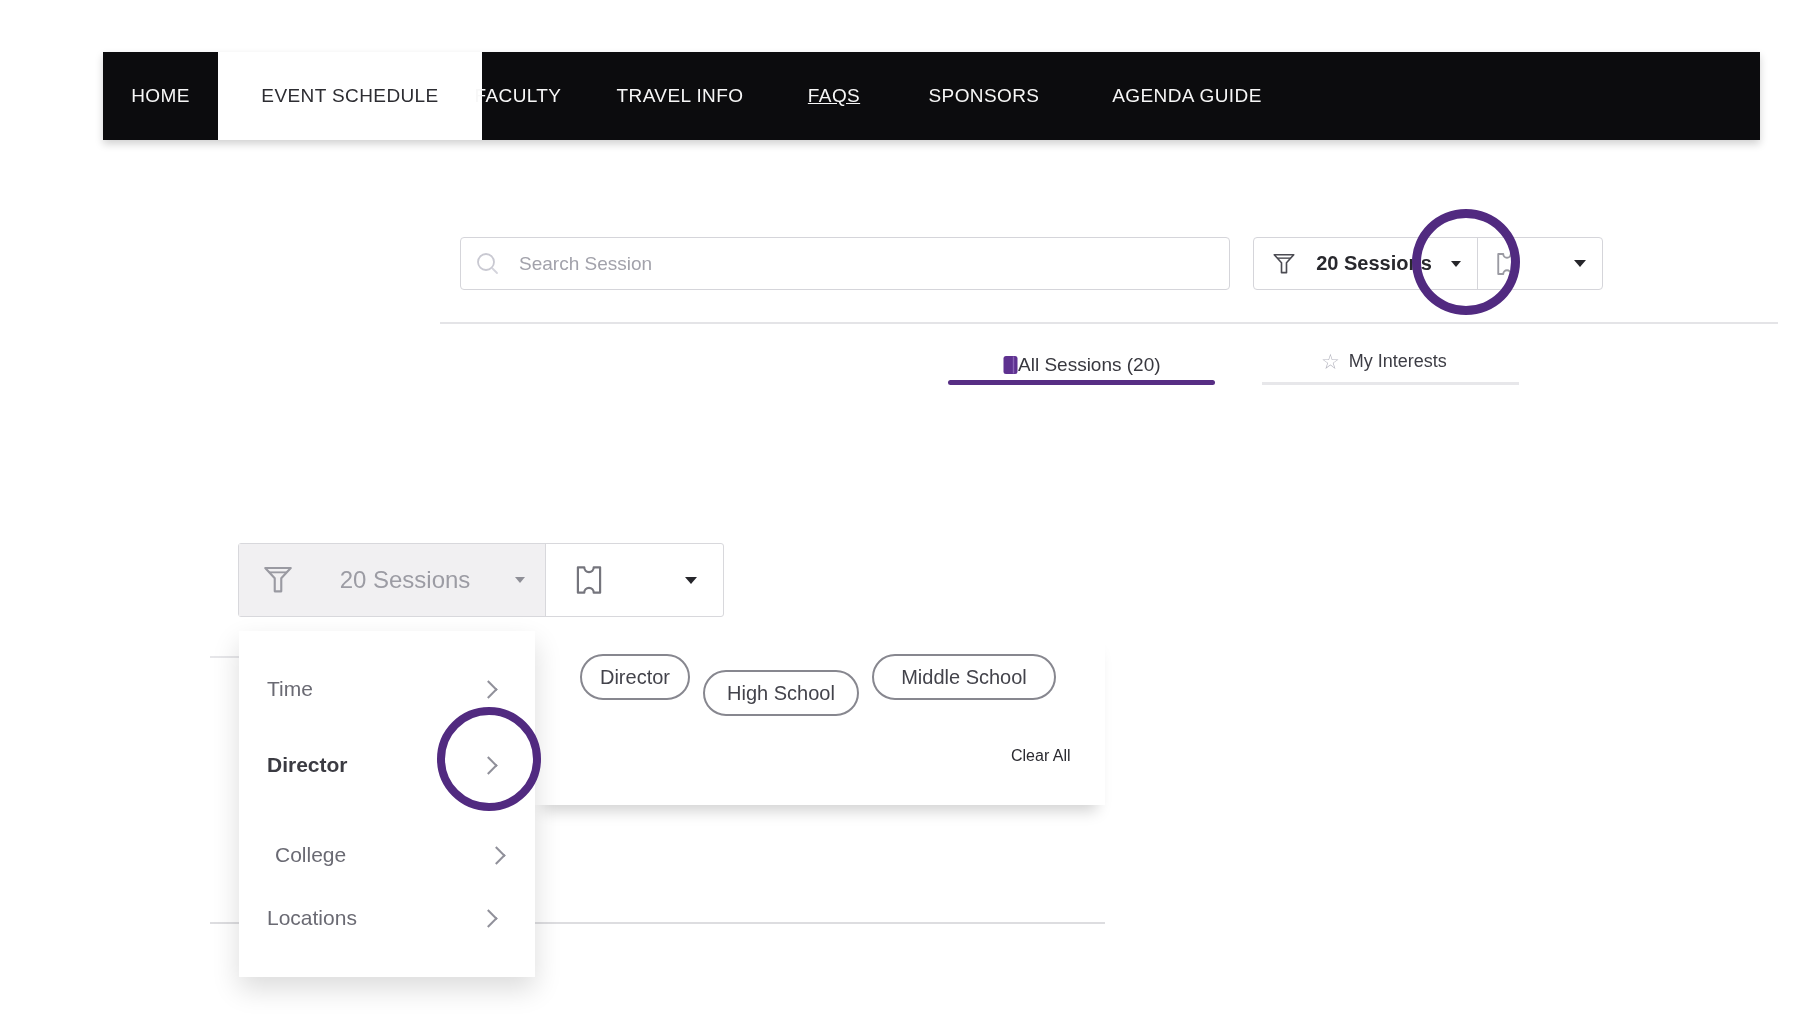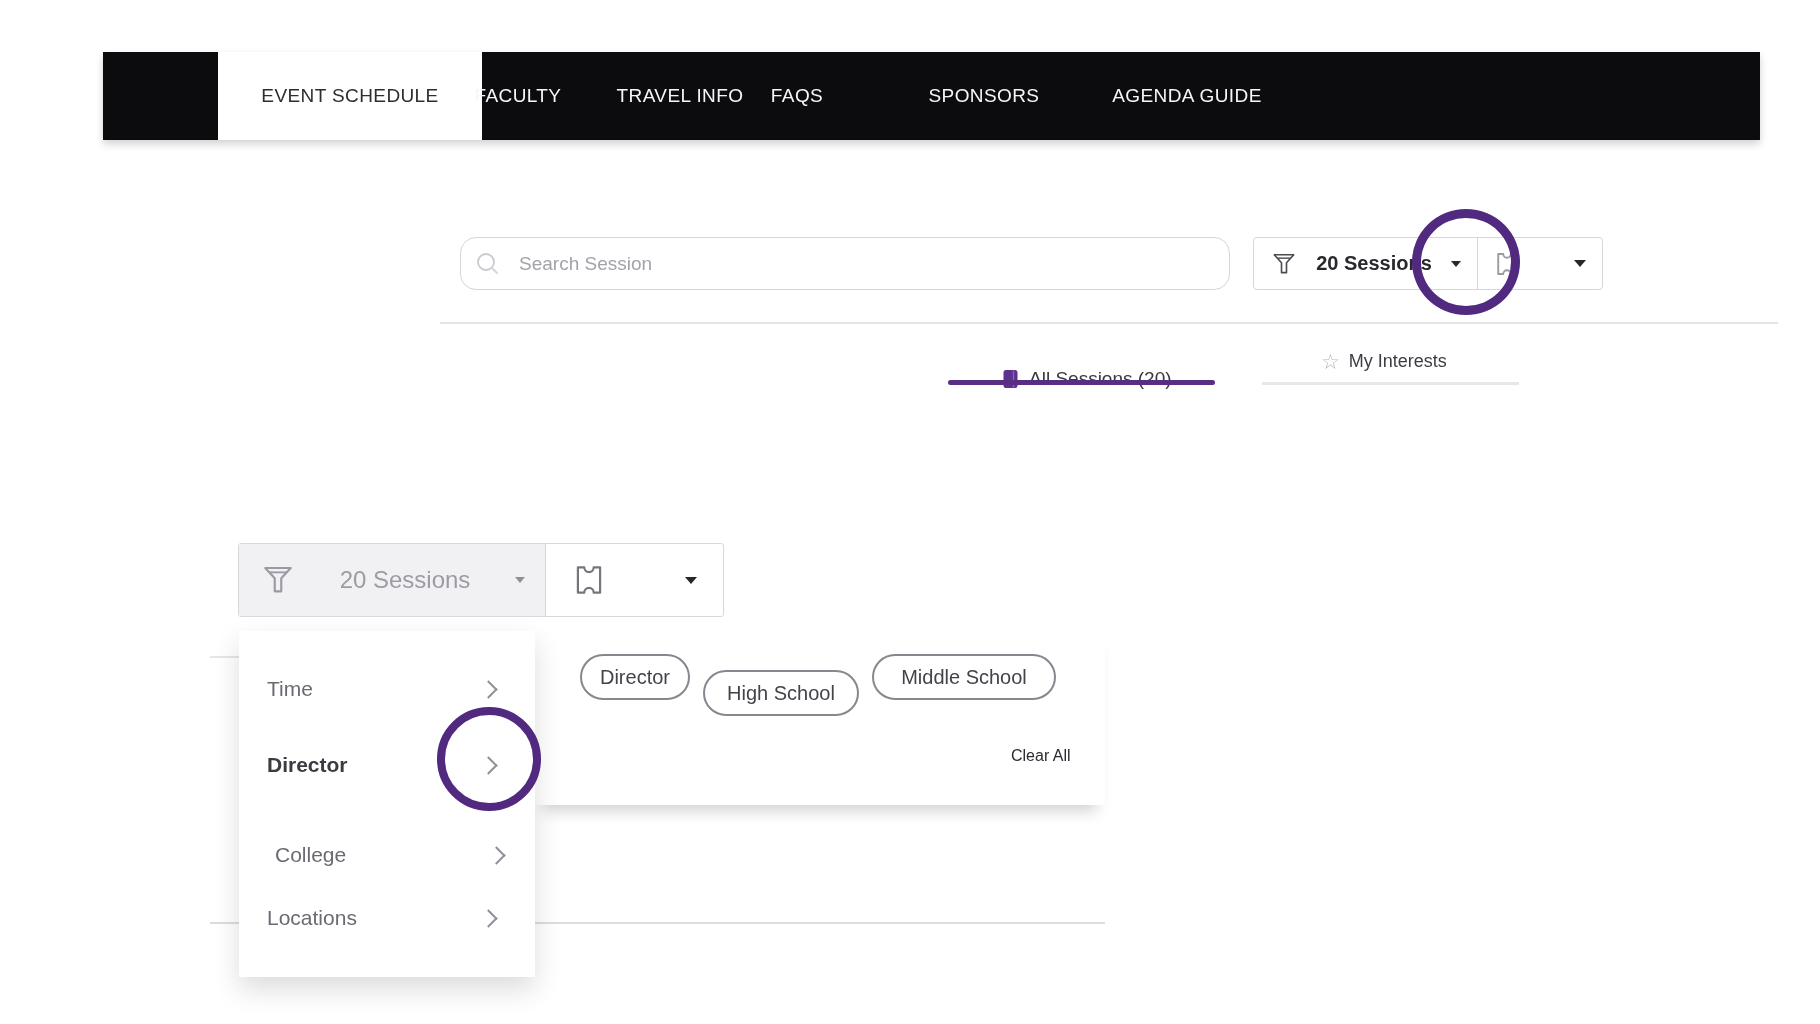--- a/index.html
+++ b/index.html
@@ -10,27 +10,27 @@
   
   .navbar { position:absolute; left:103px; top:52px; width:1657px; height:88px;
             background:#0c0c0e; box-shadow:0 4px 8px rgba(0,0,0,.18); }
   .nav-item { position:absolute; top:0; height:88px; display:flex; align-items:center;
               color:#f7f7f7; font-size:19px; letter-spacing:.4px; cursor:pointer; white-space:nowrap; }
   .nav-home { left:0; width:115px; justify-content:center; }
   .nav-es   { left:115px; width:264px; justify-content:center; background:#ffffff; color:#2d2d32; }
   .nav-center { transform:translateX(-50%); }
   .nav-faculty  { left:415px; }
   .nav-travel   { left:577px; }
-  .nav-faqs     { left:694px; }
+  .nav-faqs     { left:731px;text-decoration:underline; }
   .nav-sponsors { left:881px; }
   .nav-agenda   { left:1084px; }
 
   
   .search-box { position:absolute; left:460px; top:237px; width:770px; height:53px;
-                border:1.5px solid #d5d5da; border-radius:16px; background:#fff; display:flex; align-items:center; }
+                border:1.5px solid #d5d5da; border-radius:4px; background:#fff; display:flex; align-items:center; }
   .search-box svg { margin-left:14px; flex:none; }
   .search-box input { border:none; outline:none; width:640px; margin-left:18px; font-size:19px;
                       color:#3c3c44; font-family:inherit; background:transparent; }
   .search-box input::placeholder { color:#a2a2ab; }
 
   .filter-top { position:absolute; left:1253px; top:237px; width:350px; height:53px;
                 border:1.5px solid #d5d5da; border-radius:4px; background:#fff; display:flex; }
   .ft-seg1 { width:224px; height:100%; border-right:1.5px solid #d5d5da; display:flex;
              align-items:center; justify-content:space-between; padding:0 16px 0 17px; cursor:pointer; }
   .ft-seg1 .lbl { font-size:20px; font-weight:700; color:#28282d; }
@@ -44,21 +44,21 @@
 
   
   .anno { position:absolute; border:9px solid #512a80; border-radius:50%; background:transparent; z-index:9; }
   .anno1 { left:1412px; top:209px; width:108px; height:106px; }
   .anno2 { left:437px; top:707px; width:104px; height:104px; border-width:8px; }
 
   .divider-top { position:absolute; left:440px; top:322px; width:1338px; height:2px; background:#e4e4e7; }
 
   
   .tab { position:absolute; display:flex; align-items:center; cursor:pointer; }
-  .tab-all { left:1003px; top:364px; height:30px; gap:11px; }
+  .tab-all { left:1003px; top:350px; height:30px; }
   .tab-all .lbl { font-size:19px; font-weight:500; color:#38383f; }
   .tab-my { left:1321px; top:346px; height:30px; gap:9px; }
   .tab-my .lbl { font-size:18px; color:#3d3d45; }
   .star { font-size:21px; color:#b5b5bf; line-height:1; }
   .underline-all { position:absolute; left:948px; top:380px; width:267px; height:5px;
                    background:#572e84; border-radius:3px; }
   .underline-my  { position:absolute; left:1262px; top:382px; width:257px; height:3px; background:#e7e7ea; }
 
   
   .btn-low { position:absolute; left:238px; top:543px; width:486px; height:74px;
@@ -94,20 +94,21 @@
           transform:rotate(45deg); flex:none; }
 
   svg .stk { fill:none; stroke-linejoin:round; stroke-linecap:round; }
 </style>
 </head>
 <body>
 
 <div id="canvas">
 
   <div class="navbar">
+    <div class="nav-item nav-home">HOME</div>
     <div class="nav-item nav-es">EVENT SCHEDULE</div>
     <div class="nav-item nav-center nav-faculty">FACULTY</div>
     <div class="nav-item nav-center nav-travel">TRAVEL INFO</div>
     <div class="nav-item nav-center nav-faqs">FAQS</div>
     <div class="nav-item nav-center nav-sponsors">SPONSORS</div>
     <div class="nav-item nav-center nav-agenda">AGENDA GUIDE</div>
   </div>
 
   <div class="search-box">
     <svg width="26" height="26" viewBox="0 0 26 26">

